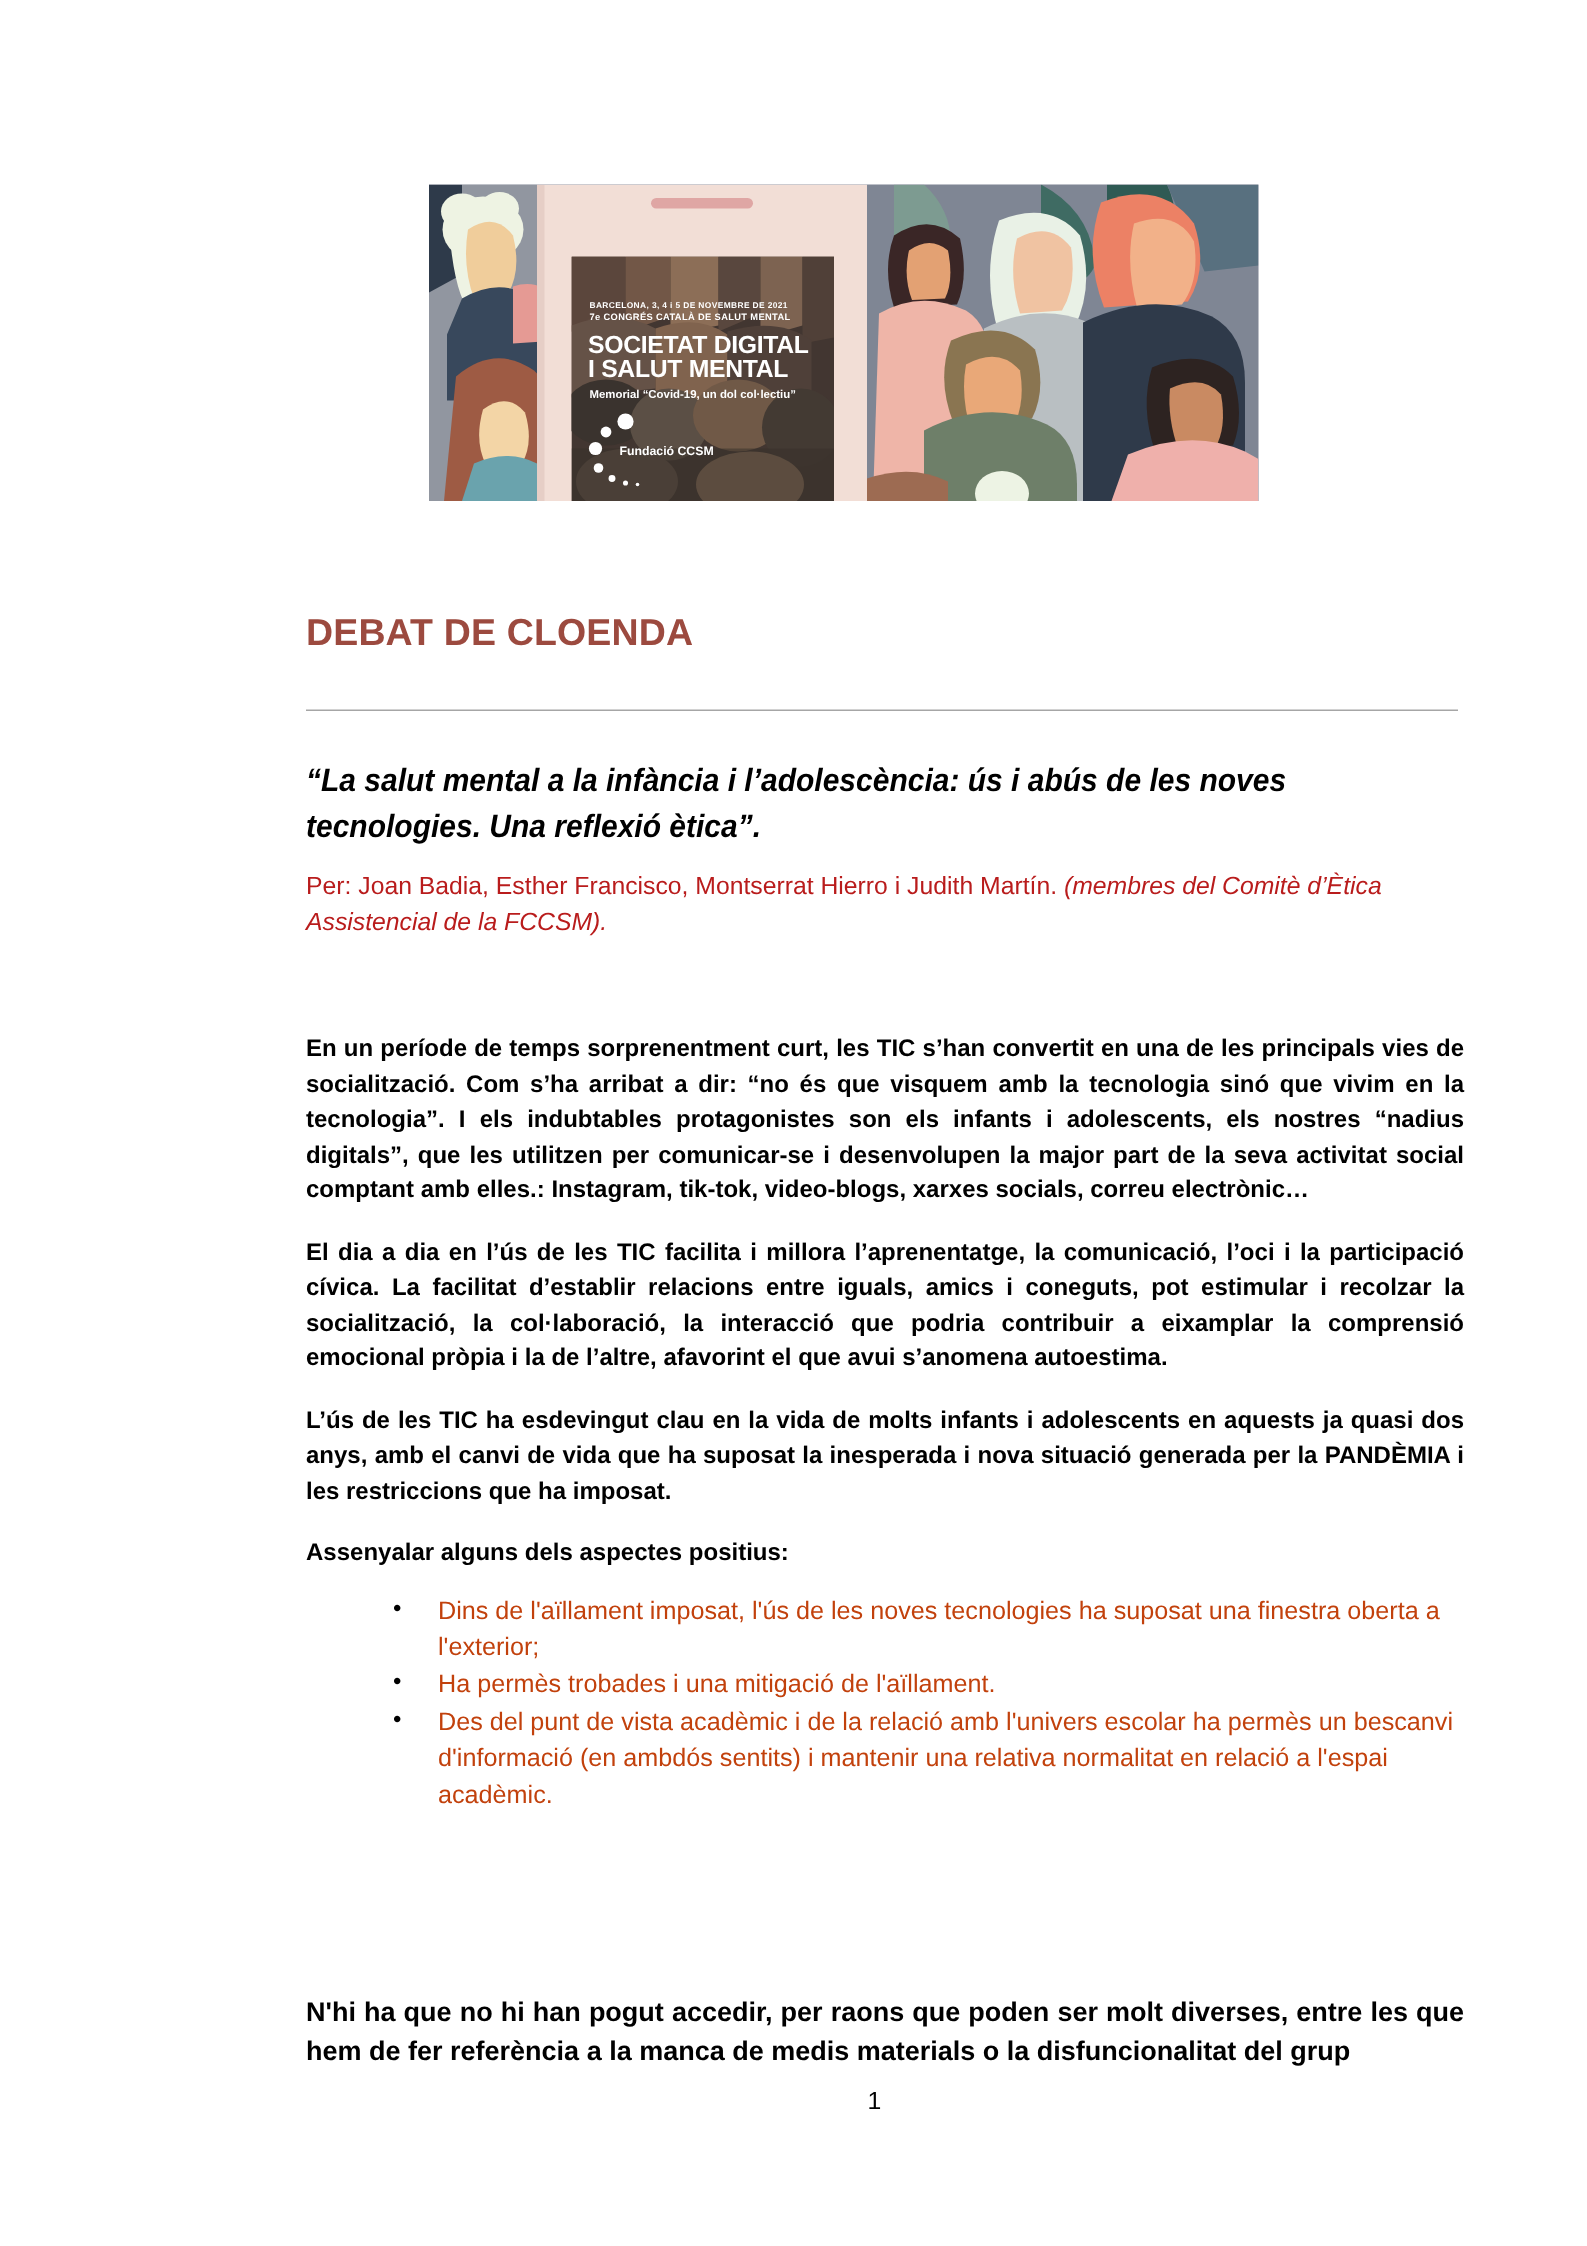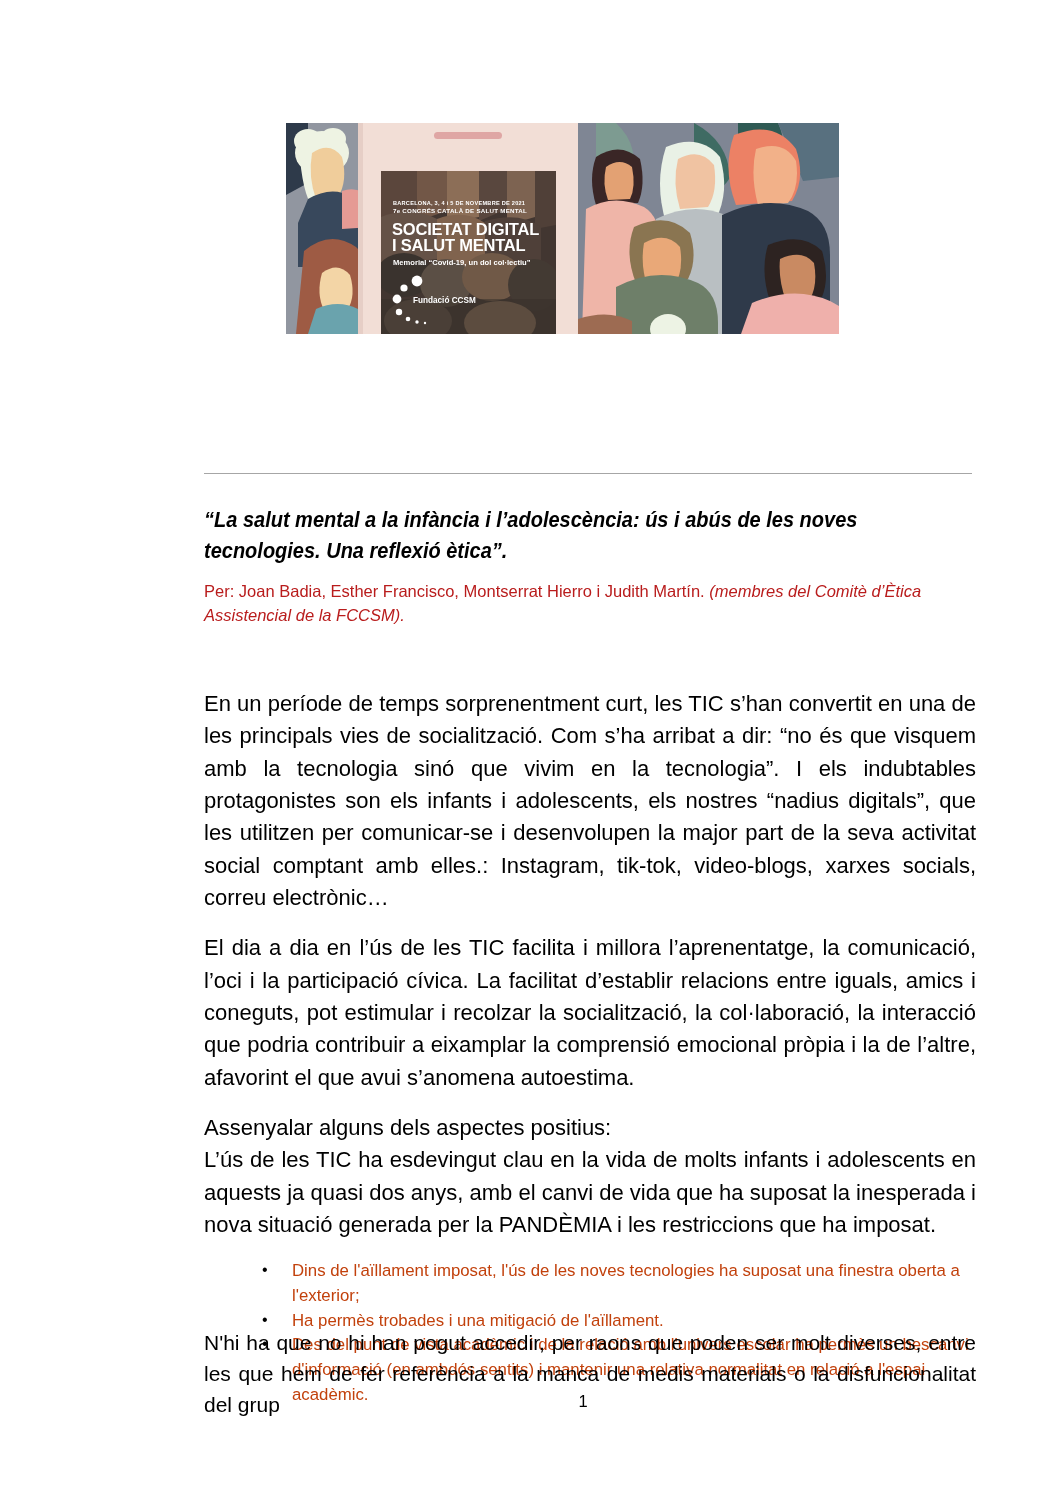--- a/index.html
+++ b/index.html
@@ -88,26 +88,27 @@
   .byline i { font-style: italic; }
 
   
   .body-block {
     position: absolute;
     left: 150px;
     top: 688px;
     width: 772px;
   }
   .para {
-    font-size: 22px;
+    font-size: 16px;
     line-height: 1.47;
     text-align: justify;
     text-justify: inter-word;
     margin: 0 0 18px 0;
     color: #000;
+    font-weight: bold;
   }
   .para.tight { margin-bottom: 0; }
 
   ul.bullets {
     list-style: none;
     margin: 14px 0 0 0;
     padding: 0;
   }
   ul.bullets > li {
     position: relative;
@@ -124,24 +125,25 @@
     top: -1px;
     font-size: 16px;
     color: #000;
   }
 
   .tail-para {
     position: absolute;
     left: 150px;
     top: 1328px;
     width: 772px;
-    font-size: 21px;
+    font-size: 18px;
     line-height: 1.47;
     text-align: justify;
     color: #000;
+    font-weight: bold;
   }
 
   .page-number {
     position: absolute;
     left: 0;
     top: 1392px;
     width: 1058px;
     text-align: center;
     font-size: 16.5px;
     color: #000;
@@ -255,31 +257,32 @@
         <path d="M494 136 q22 -10 34 4 q4 22 -4 36 l-24 2 q-8 -22 -6 -42 z" fill="#c98a62"></path>
         <path d="M466 180 q42 -18 78 -2 l9 5 l0 28 l-98 0 z" fill="#efb0ab"></path>
 
         <ellipse cx="382" cy="206" rx="18" ry="15" fill="#edf3e4"></ellipse>
 
         <path d="M292 196 q30 -10 54 2 l0 13 l-54 0 z" fill="#9d6b52"></path>
       </g>
     </svg>
   </div>
 
+  <div class="doc-heading">DEBAT DE CLOENDA</div>
   <div class="rule"></div>
 
   <div class="doc-title">“La salut mental a la infància i l’adolescència: ús i abús de les noves tecnologies. Una reflexió ètica”.</div>
 
   <div class="byline"><span>Per: Joan Badia, Esther Francisco, Montserrat Hierro i Judith Martín. </span><i>(membres del Comitè d’Ètica Assistencial de la FCCSM).</i></div>
 
   <div class="body-block">
     <p class="para">En un període de temps sorprenentment curt, les TIC s’han convertit en una de les principals vies de socialització. Com s’ha arribat a dir: “no és que visquem amb la tecnologia sinó  que vivim en la tecnologia”. I els indubtables protagonistes son els infants i adolescents, els nostres “nadius digitals”, que les utilitzen per comunicar-se i desenvolupen la major part de la seva activitat social comptant amb elles.: Instagram, tik-tok, video-blogs, xarxes socials, correu electrònic…</p>
     <p class="para">El dia a dia en l’ús de les TIC facilita i millora l’aprenentatge, la comunicació, l’oci i la participació cívica. La facilitat d’establir relacions entre iguals, amics i coneguts, pot estimular i recolzar la socialització, la col·laboració, la interacció que podria contribuir a eixamplar la comprensió emocional pròpia i la de l’altre, afavorint el que avui s’anomena autoestima.</p>
+    <p class="para">L’ús de les TIC ha esdevingut clau en la vida de molts infants i adolescents en aquests ja quasi dos anys, amb el canvi de vida que ha suposat la inesperada i nova situació generada per la PANDÈMIA i les restriccions que ha imposat.</p>
     <p class="para tight">Assenyalar alguns dels aspectes positius:</p>
-    <p class="para">L’ús de les TIC ha esdevingut clau en la vida de molts infants i adolescents en aquests ja quasi dos anys, amb el canvi de vida que ha suposat la inesperada i nova situació generada per la PANDÈMIA i les restriccions que ha imposat.</p>
 
     <ul class="bullets">
       <li>Dins de l'aïllament imposat, l'ús de les noves tecnologies ha suposat una finestra oberta a l'exterior;</li>
       <li>Ha permès trobades i una mitigació de l'aïllament.</li>
       <li>Des del punt de vista acadèmic i de la relació amb l'univers escolar ha permès un bescanvi d'informació (en ambdós sentits) i mantenir una relativa normalitat en relació a l'espai acadèmic.</li>
     </ul>
   </div>
 
   <div class="tail-para">N'hi ha que no hi han pogut accedir, per raons que poden ser molt diverses, entre les que hem de fer referència a la manca de medis materials o la disfuncionalitat del grup</div>
 

